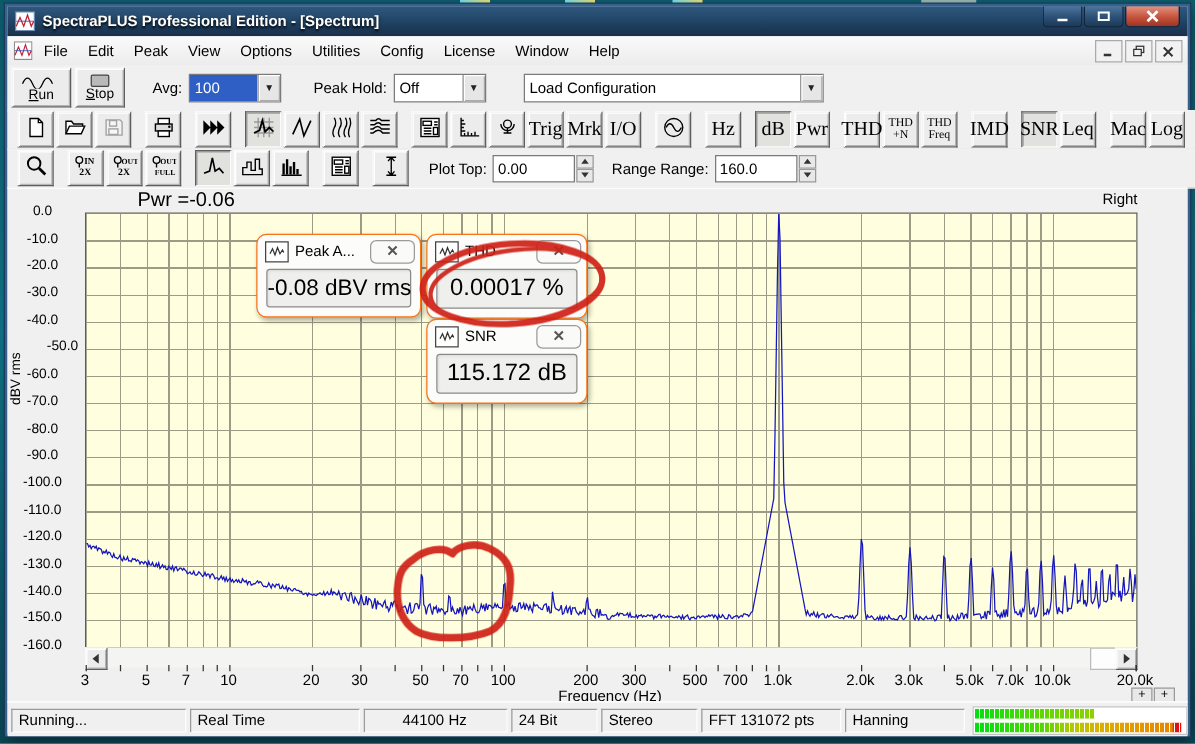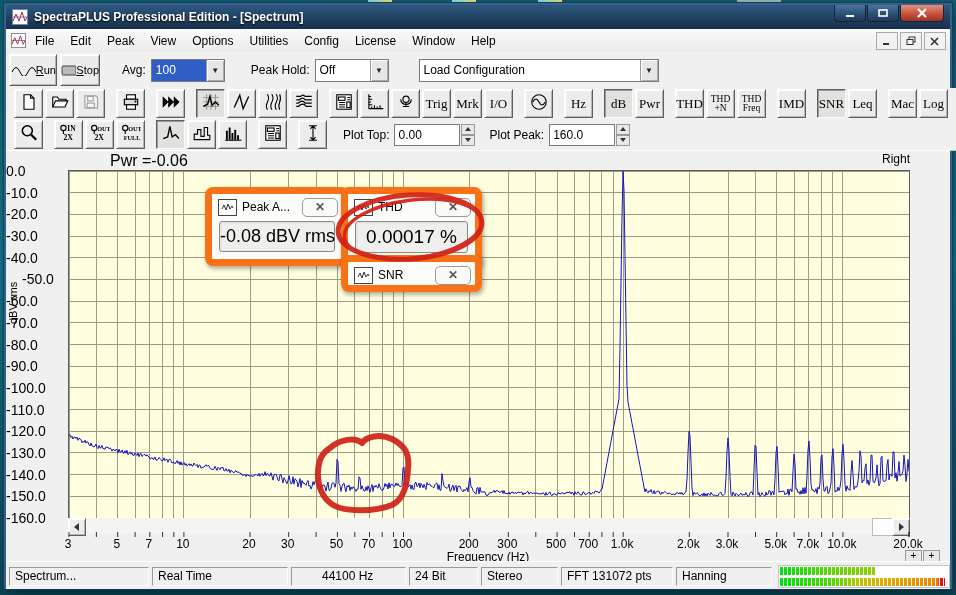--- a/index.html
+++ b/index.html
@@ -25,63 +25,63 @@
       border-bottom:1px solid #c8c8c8;display:flex;align-items:center;}
   .menu-item{padding:3px 8px;font-size:12px;}
   .mdi-btns{position:absolute;right:4px;top:27px;display:flex;}
   .mdi-btn{width:20px;height:16px;margin-left:2px;background:#f2f2f2;border:1px solid #aaa;
       display:flex;align-items:center;justify-content:center;color:#444;font-size:10px;}
   
   .toolbar{left:0;width:100%;background:#f0f0f0;display:flex;align-items:center;}
   .tb1{top:47px;height:36px;border-bottom:1px solid #d8d8d8;}
   .tb2{top:83px;height:31px;border-bottom:1px solid #d8d8d8;}
   .tb3{top:114px;height:31px;border-bottom:1px solid #c0c0c0;}
-  .big-btn{width:46px;height:30px;margin-left:3px;display:flex;flex-direction:row;align-items:center;justify-content:center;
+  .big-btn{width:46px;height:30px;margin-left:3px;display:flex;flex-direction:column;align-items:center;justify-content:center;
       background:#ececec;border:1px solid;border-color:#fbfbfb #5f5f5f #5f5f5f #fbfbfb;
       box-shadow:inset 1px 1px 0 #fff,inset -1px -1px 0 #b4b4b4;}
   .big-btn .lbl{font-size:11px;line-height:11px;}
   .big-btn .lbl::first-letter{text-decoration:underline;}
   .tb-btn{width:27px;height:27px;margin-right:2px;display:flex;align-items:center;justify-content:center;flex:0 0 auto;
       background:#ececec;border:1px solid;border-color:#fbfbfb #5f5f5f #5f5f5f #fbfbfb;
       box-shadow:inset 1px 1px 0 #fff,inset -1px -1px 0 #b4b4b4;}
   .tb-btn.grp{margin-left:9px;}
   .tb-btn.pressed{border-color:#5f5f5f #fbfbfb #fbfbfb #5f5f5f;box-shadow:inset 1px 1px 0 #9c9c9c;background:#e1e1de;}
   .tb-btn.disabled svg *{stroke:#a2a2a2!important;fill-opacity:.4;}
-  .tb-txt{font-family:"Liberation Serif",serif;font-size:13px;}
+  .tb-txt{font-family:"Liberation Serif",serif;font-size:16px;}
   .tb-txt.two{font-size:9.5px;line-height:9px;text-align:center;}
   .fld-label{margin-left:14px;font-size:12px;}
   .combo{height:21px;margin-left:5px;background:#fff;border:1px solid #7a7a7a;display:flex;align-items:stretch;}
   .combo .txt{flex:1;display:flex;align-items:center;padding:0 4px;font-size:12px;white-space:nowrap;overflow:hidden;}
   .combo .txt.sel{background:#2f5fc4;color:#fff;}
   .combo .drop{width:17px;background:#e6e6e6;border-left:1px solid #9a9a9a;display:flex;align-items:center;justify-content:center;
       font-size:8px;color:#222;box-shadow:inset 1px 1px 0 #fff,inset -1px -1px 0 #aaa;}
   .spin-field{height:20px;width:58px;margin-left:5px;background:#fff;border:1px solid #7a7a7a;
       display:flex;align-items:center;padding:0 3px;font-size:12px;}
   .spinner{width:14px;height:22px;margin-left:1px;display:flex;flex-direction:column;}
   .spinner div{flex:1;background:#e8e8e8;border:1px solid #9a9a9a;display:flex;align-items:center;justify-content:center;}
   .tri-up{width:0;height:0;border-left:3px solid transparent;border-right:3px solid transparent;border-bottom:4px solid #333;}
   .tri-dn{width:0;height:0;border-left:3px solid transparent;border-right:3px solid transparent;border-top:4px solid #333;}
   
   .chart-region{left:0;top:145px;width:944px;height:411px;background:#f0f0f0;border-top:1px solid #fff;}
   .plot-hdr-left{left:104px;top:1px;font-size:16px;}
   .plot-hdr-right{top:1px;right:40px;font-size:12px;}
   .plot{left:62px;top:19px;width:840px;height:347px;background:#ffffdf;border:1px solid #5c5c5c;}
-  .ylab{position:absolute;width:56px;text-align:left;font-size:14px;left:0;}
+  .ylab{position:absolute;width:56px;text-align:center;font-size:11px;left:0;}
   .yaxis-title{left:0px;top:160px;width:14px;font-size:11px;transform:rotate(-90deg);transform-origin:center;white-space:nowrap;}
   .xlab{position:absolute;width:44px;text-align:center;font-size:12px;top:386px;}
   .freq-label{left:422px;top:399px;width:120px;text-align:center;font-size:12px;}
   .scrollbar{left:62px;top:367px;width:842px;height:16px;background:#f4f4f2;}
   .sb-btn{position:absolute;top:0;width:16px;height:16px;background:#ececec;border:1px solid;
       border-color:#fbfbfb #5f5f5f #5f5f5f #fbfbfb;box-shadow:inset 1px 1px 0 #fff,inset -1px -1px 0 #b4b4b4;
       display:flex;align-items:center;justify-content:center;}
   .sb-thumb{position:absolute;top:0;right:16px;width:20px;height:16px;background:#fdfdfd;border:1px solid #bbb;}
   .plus-btn{position:absolute;top:399px;width:15px;height:12px;background:#e8e8e8;border:1px solid #9a9a9a;
       font-size:10px;line-height:10px;text-align:center;}
   
-  .ov-box{position:absolute;width:130px;background:#fcfcfa;border:7px solid #f97316;border-radius:8px;
+  .ov-box{position:absolute;width:130px;background:#fcfcfa;border:1px solid #f97316;border-radius:8px;
       box-shadow:1.5px 2.5px 4px rgba(0,0,0,.3);z-index:20;}
   .ov-head{display:flex;align-items:center;height:20px;padding:3px 4px 0 6px;}
   .ov-title{font-size:12px;margin-left:5px;flex:1;white-space:nowrap;overflow:hidden;}
   .ov-close{width:34px;height:17px;border:1px solid #9a9a9a;border-radius:5px;background:#fafaf8;
       display:flex;align-items:center;justify-content:center;font-size:12px;color:#555;font-weight:bold;}
   .ov-ic{width:17px;height:15px;border:1px solid #444;background:#fff;display:flex;align-items:center;justify-content:center;}
   .ov-val{margin:4px 7px 7px;border:1px solid #8a8a8a;border-radius:3px;background:#efefed;
       box-shadow:inset 1px 1px 2px #dcdcda;font-size:19px;text-align:center;padding:4px 0;white-space:nowrap;}
   .annot{left:0;top:0;width:944px;height:411px;pointer-events:none;z-index:40;}
   
@@ -393,21 +393,21 @@
     <span class="fld-label">Plot Top:</span>
     <span class="spin-field">0.00</span>
     <span class="spinner">
         <div>
           <span class="tri-up"></span>
         </div>
         <div>
           <span class="tri-dn"></span>
         </div>
       </span>
-    <span class="fld-label">Plot Peak:</span>
+    <span class="fld-label">Range Range:</span>
     <span class="spin-field">160.0</span>
     <span class="spinner">
         <div>
           <span class="tri-up"></span>
         </div>
         <div>
           <span class="tri-dn"></span>
         </div>
       </span>
   </div>
@@ -605,34 +605,35 @@
     <div class="ov-box" style="left:335px;top:104px;width:127px;">
       <div class="ov-head">
         <span class="ov-ic">
             <svg width="13" height="10">
               <path d="M1 7 l2 -4 2 5 2 -6 2 5 2 -3 1 2" stroke="#333" fill="none"></path>
             </svg>
           </span>
         <span class="ov-title">SNR</span>
         <span class="ov-close">✕</span>
       </div>
+      <div class="ov-val">115.172 dB</div>
     </div>
 
     <svg class="abs annot" viewBox="0 0 944 411">
       <g fill="none" stroke="#d02015" stroke-width="5" stroke-linecap="round" stroke-linejoin="round" opacity="0.92">
         <ellipse cx="404" cy="76" rx="72" ry="32" transform="rotate(-4 404 76)"></ellipse>
         <ellipse cx="407" cy="78" rx="69" ry="29" transform="rotate(-7 407 78)" stroke-width="3.5"></ellipse>
         <path d="M 324 297 C 334 288, 349 286, 356 292 C 360 286, 374 282, 386 288 C 398 294, 404 302, 402 318 C 401 334, 398 348, 386 354 C 369 361, 339 361, 327 354 C 316 347, 311 334, 312 320 C 313 308, 316 302, 324 297 Z" stroke-width="6"></path>
       </g>
     </svg>
   </div>
 
   <div class="abs statusbar">
     <span id="status-panels" style="display:flex;">
-        <span class="sb-panel" style="width: 128px;">Spectrum...</span>
+        <span class="sb-panel" style="width: 128px;">Running...</span>
         <span class="sb-panel" style="width: 124px;">Real Time</span>
         <span class="sb-panel" style="width: 78px; padding-left: 30px;">44100 Hz</span>
         <span class="sb-panel" style="width: 57px;">24 Bit</span>
         <span class="sb-panel" style="width: 65px;">Stereo</span>
         <span class="sb-panel" style="width: 100px;">FFT 131072 pts</span>
         <span class="sb-panel" style="width: 84px;">Hanning</span>
       </span>
     <span class="meter">
       <span class="meter-bar">
           <span class="meter-fill" id="mf-top" style="width: 57%; background: linear-gradient(90deg, rgb(0, 224, 16) 0%, rgb(95, 216, 0) 55%, rgb(144, 208, 0) 100%);"></span>

